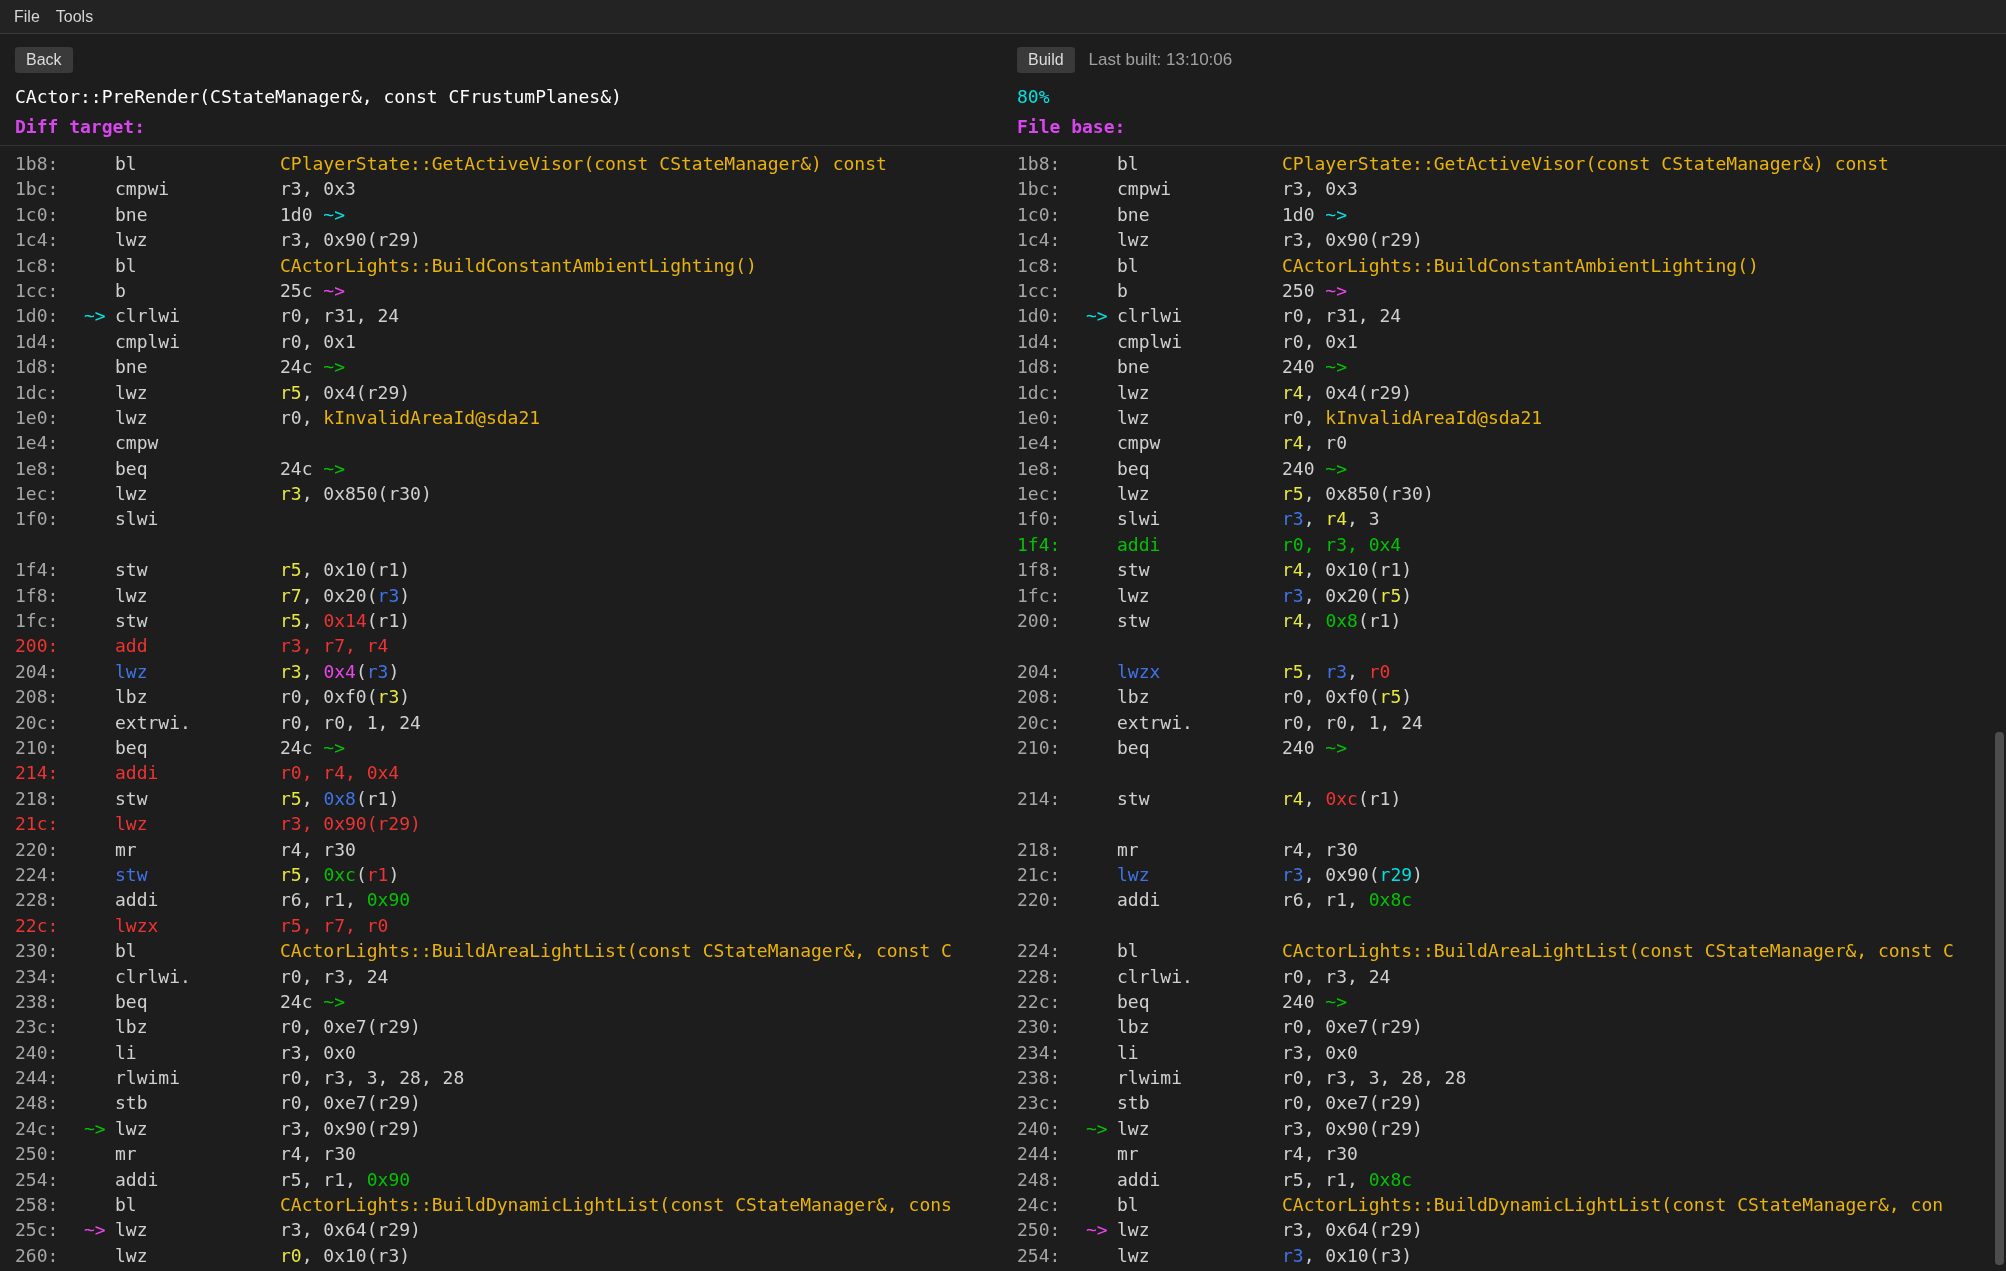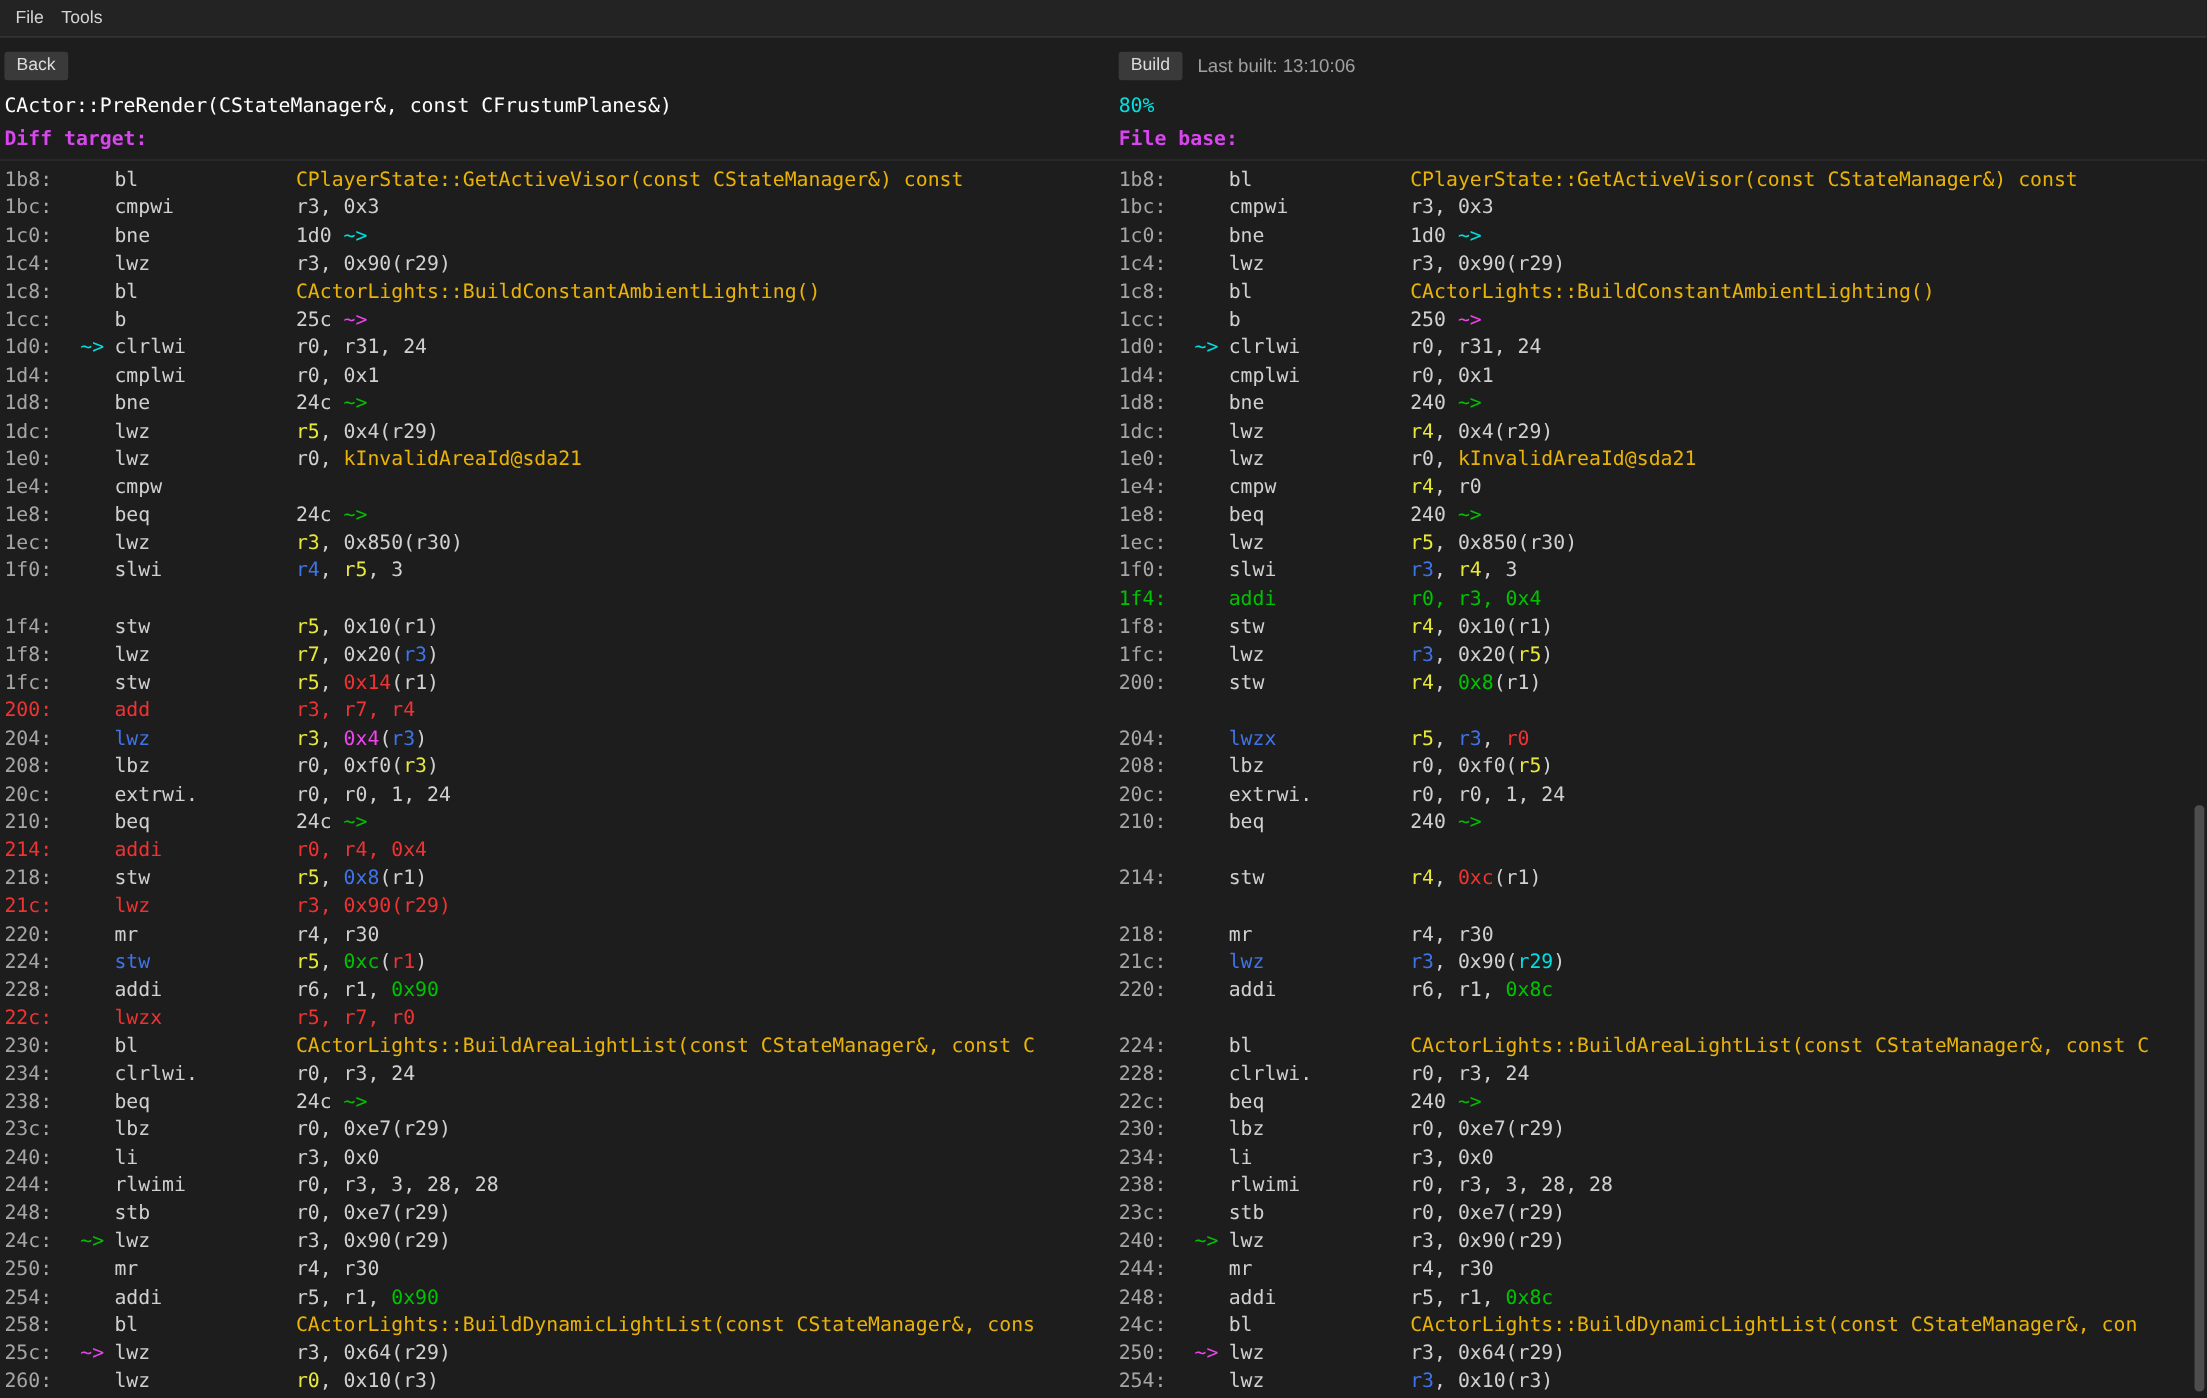--- a/index.html
+++ b/index.html
@@ -5,21 +5,21 @@
   * { margin:0; padding:0; box-sizing:border-box; }
   html,body { width:2006px; height:1271px; background:#1d1d1d; overflow:hidden; position:relative; }
   body { font-family:"Liberation Sans", sans-serif; }
 
   .menubar { height:34px; background:#232323; border-bottom:1px solid #3c3c3c;
              display:flex; align-items:center; padding:0 8px; gap:4px; }
   .menu-item { font-size:16px; color:#d5d5d5; padding:4px 6px; border-radius:3px; cursor:default; }
 
   .content { display:flex; height:1237px; }
   .pane { overflow:hidden; }
-  .pane.left  { width:1003px; padding-left:4px; }
+  .pane.left  { width:1003px; padding-left:15px; }
   .pane.right { width:1003px; padding-left:14px; padding-right:16px; }
 
   .pane-header { padding-top:13px; }
   .btn-row { height:26px; display:flex; align-items:center; gap:14px; }
   .btn { background:#3a3a3a; color:#dcdcdc; font-family:"Liberation Sans",sans-serif;
          font-size:16px; padding:3px 11px; border:none; border-radius:3px; height:26px; cursor:default; }
   .last-built { color:#a0a0a0; font-size:17px; }
   .title-row { margin-top:12px; height:24px; line-height:24px; font-family:"DejaVu Sans Mono",monospace;
                font-size:18px; color:#ffffff; white-space:pre; overflow:hidden; }
   .title-row.match { color:#00e0e0; }
@@ -74,21 +74,21 @@
         <div class="row"><span class="col-a ">1c8:</span><span class="col-w "></span><span class="col-m ">bl</span><span class="col-o"><span class="cs">CActorLights::BuildConstantAmbientLighting()</span></span></div>
         <div class="row"><span class="col-a ">1cc:</span><span class="col-w "></span><span class="col-m ">b</span><span class="col-o"><span>25c </span><span class="cm">~&gt;</span></span></div>
         <div class="row"><span class="col-a ">1d0:</span><span class="col-w cc">~&gt;</span><span class="col-m ">clrlwi</span><span class="col-o"><span>r0, r31, 24</span></span></div>
         <div class="row"><span class="col-a ">1d4:</span><span class="col-w "></span><span class="col-m ">cmplwi</span><span class="col-o"><span>r0, 0x1</span></span></div>
         <div class="row"><span class="col-a ">1d8:</span><span class="col-w "></span><span class="col-m ">bne</span><span class="col-o"><span>24c </span><span class="cg">~&gt;</span></span></div>
         <div class="row"><span class="col-a ">1dc:</span><span class="col-w "></span><span class="col-m ">lwz</span><span class="col-o"><span class="cy">r5</span><span>, 0x4(r29)</span></span></div>
         <div class="row"><span class="col-a ">1e0:</span><span class="col-w "></span><span class="col-m ">lwz</span><span class="col-o"><span>r0, </span><span class="cs">kInvalidAreaId@sda21</span></span></div>
         <div class="row"><span class="col-a ">1e4:</span><span class="col-w "></span><span class="col-m ">cmpw</span></div>
         <div class="row"><span class="col-a ">1e8:</span><span class="col-w "></span><span class="col-m ">beq</span><span class="col-o"><span>24c </span><span class="cg">~&gt;</span></span></div>
         <div class="row"><span class="col-a ">1ec:</span><span class="col-w "></span><span class="col-m ">lwz</span><span class="col-o"><span class="cy">r3</span><span>, 0x850(r30)</span></span></div>
-        <div class="row"><span class="col-a ">1f0:</span><span class="col-w "></span><span class="col-m ">slwi</span><span class="col-o"><span class="cb">r4</span><span>, </span><span class="cy">r5</span><span>, 3</span></span></div>
+        <div class="row"><span class="col-a ">1f0:</span><span class="col-w "></span><span class="col-m ">slwi</span></div>
         <div class="row"></div>
         <div class="row"><span class="col-a ">1f4:</span><span class="col-w "></span><span class="col-m ">stw</span><span class="col-o"><span class="cy">r5</span><span>, 0x10(r1)</span></span></div>
         <div class="row"><span class="col-a ">1f8:</span><span class="col-w "></span><span class="col-m ">lwz</span><span class="col-o"><span class="cy">r7</span><span>, 0x20(</span><span class="cb">r3</span><span>)</span></span></div>
         <div class="row"><span class="col-a ">1fc:</span><span class="col-w "></span><span class="col-m ">stw</span><span class="col-o"><span class="cy">r5</span><span>, </span><span class="cr">0x14</span><span>(r1)</span></span></div>
         <div class="row"><span class="col-a cr">200:</span><span class="col-w "></span><span class="col-m cr">add</span><span class="col-o"><span class="cr">r3, r7, r4</span></span></div>
         <div class="row"><span class="col-a ">204:</span><span class="col-w "></span><span class="col-m cb">lwz</span><span class="col-o"><span class="cy">r3</span><span>, </span><span class="cm">0x4</span><span>(</span><span class="cb">r3</span><span>)</span></span></div>
         <div class="row"><span class="col-a ">208:</span><span class="col-w "></span><span class="col-m ">lbz</span><span class="col-o"><span>r0, 0xf0(</span><span class="cy">r3</span><span>)</span></span></div>
         <div class="row"><span class="col-a ">20c:</span><span class="col-w "></span><span class="col-m ">extrwi.</span><span class="col-o"><span>r0, r0, 1, 24</span></span></div>
         <div class="row"><span class="col-a ">210:</span><span class="col-w "></span><span class="col-m ">beq</span><span class="col-o"><span>24c </span><span class="cg">~&gt;</span></span></div>
         <div class="row"><span class="col-a cr">214:</span><span class="col-w "></span><span class="col-m cr">addi</span><span class="col-o"><span class="cr">r0, r4, 0x4</span></span></div>

